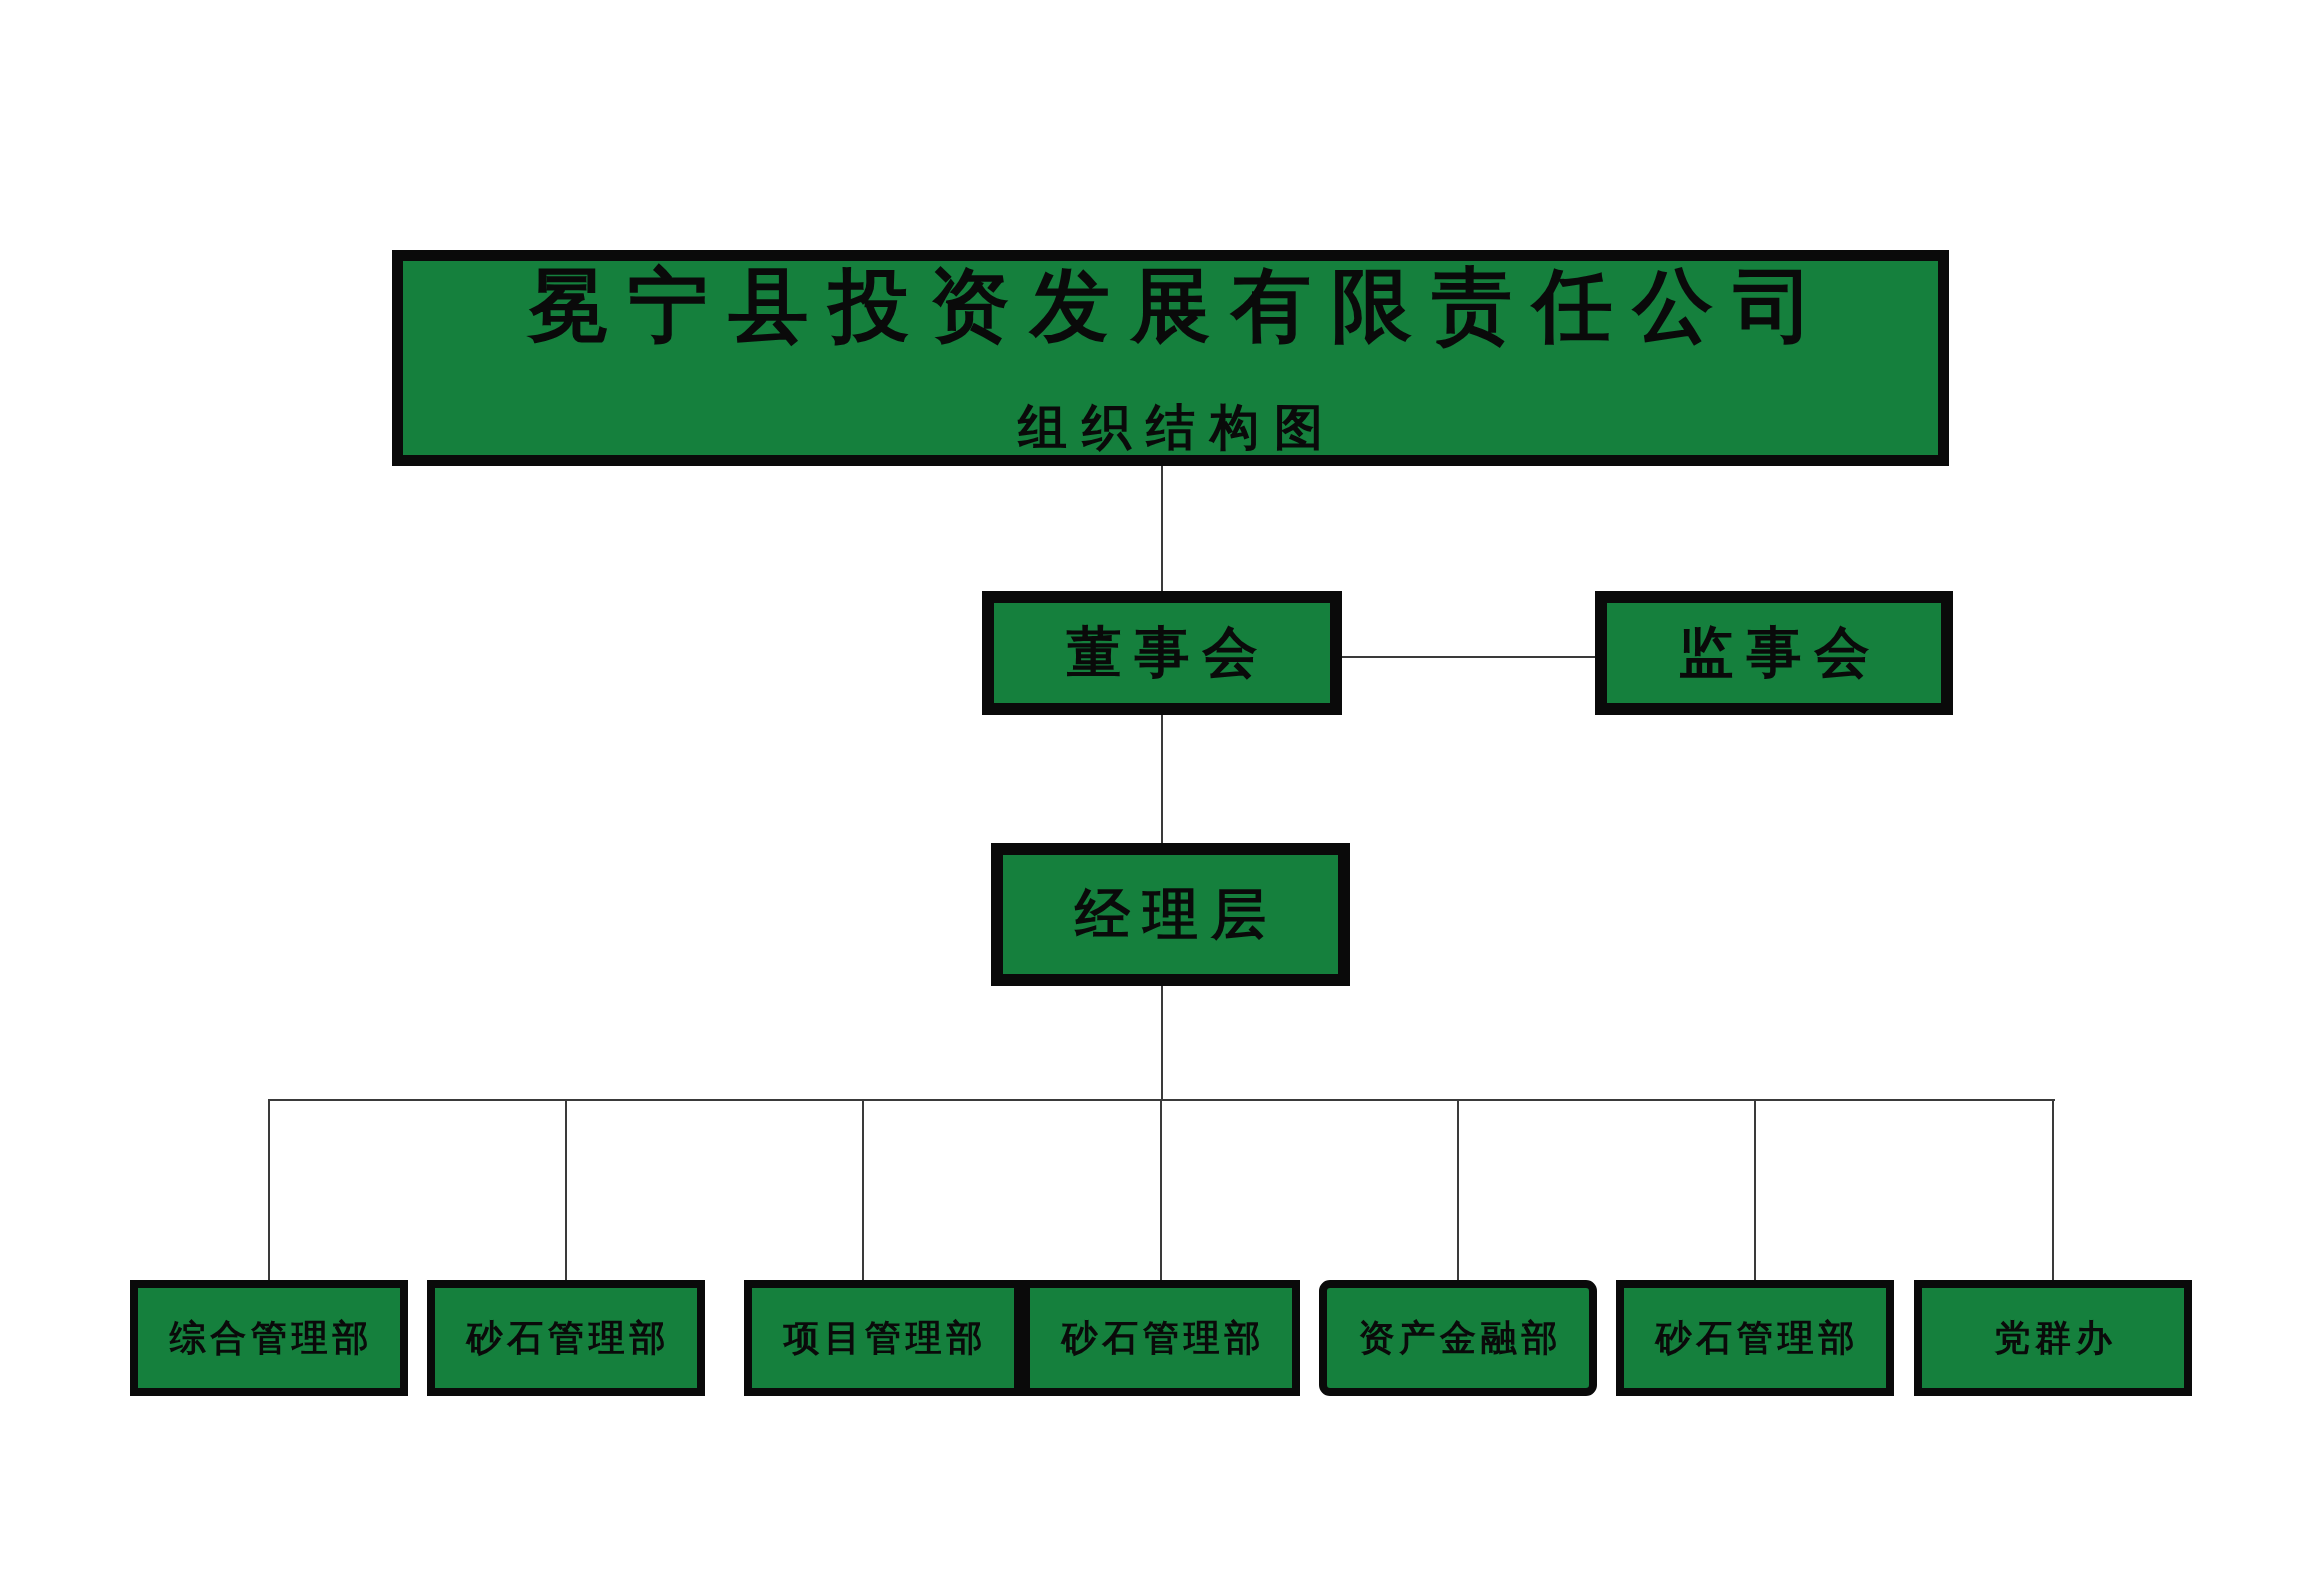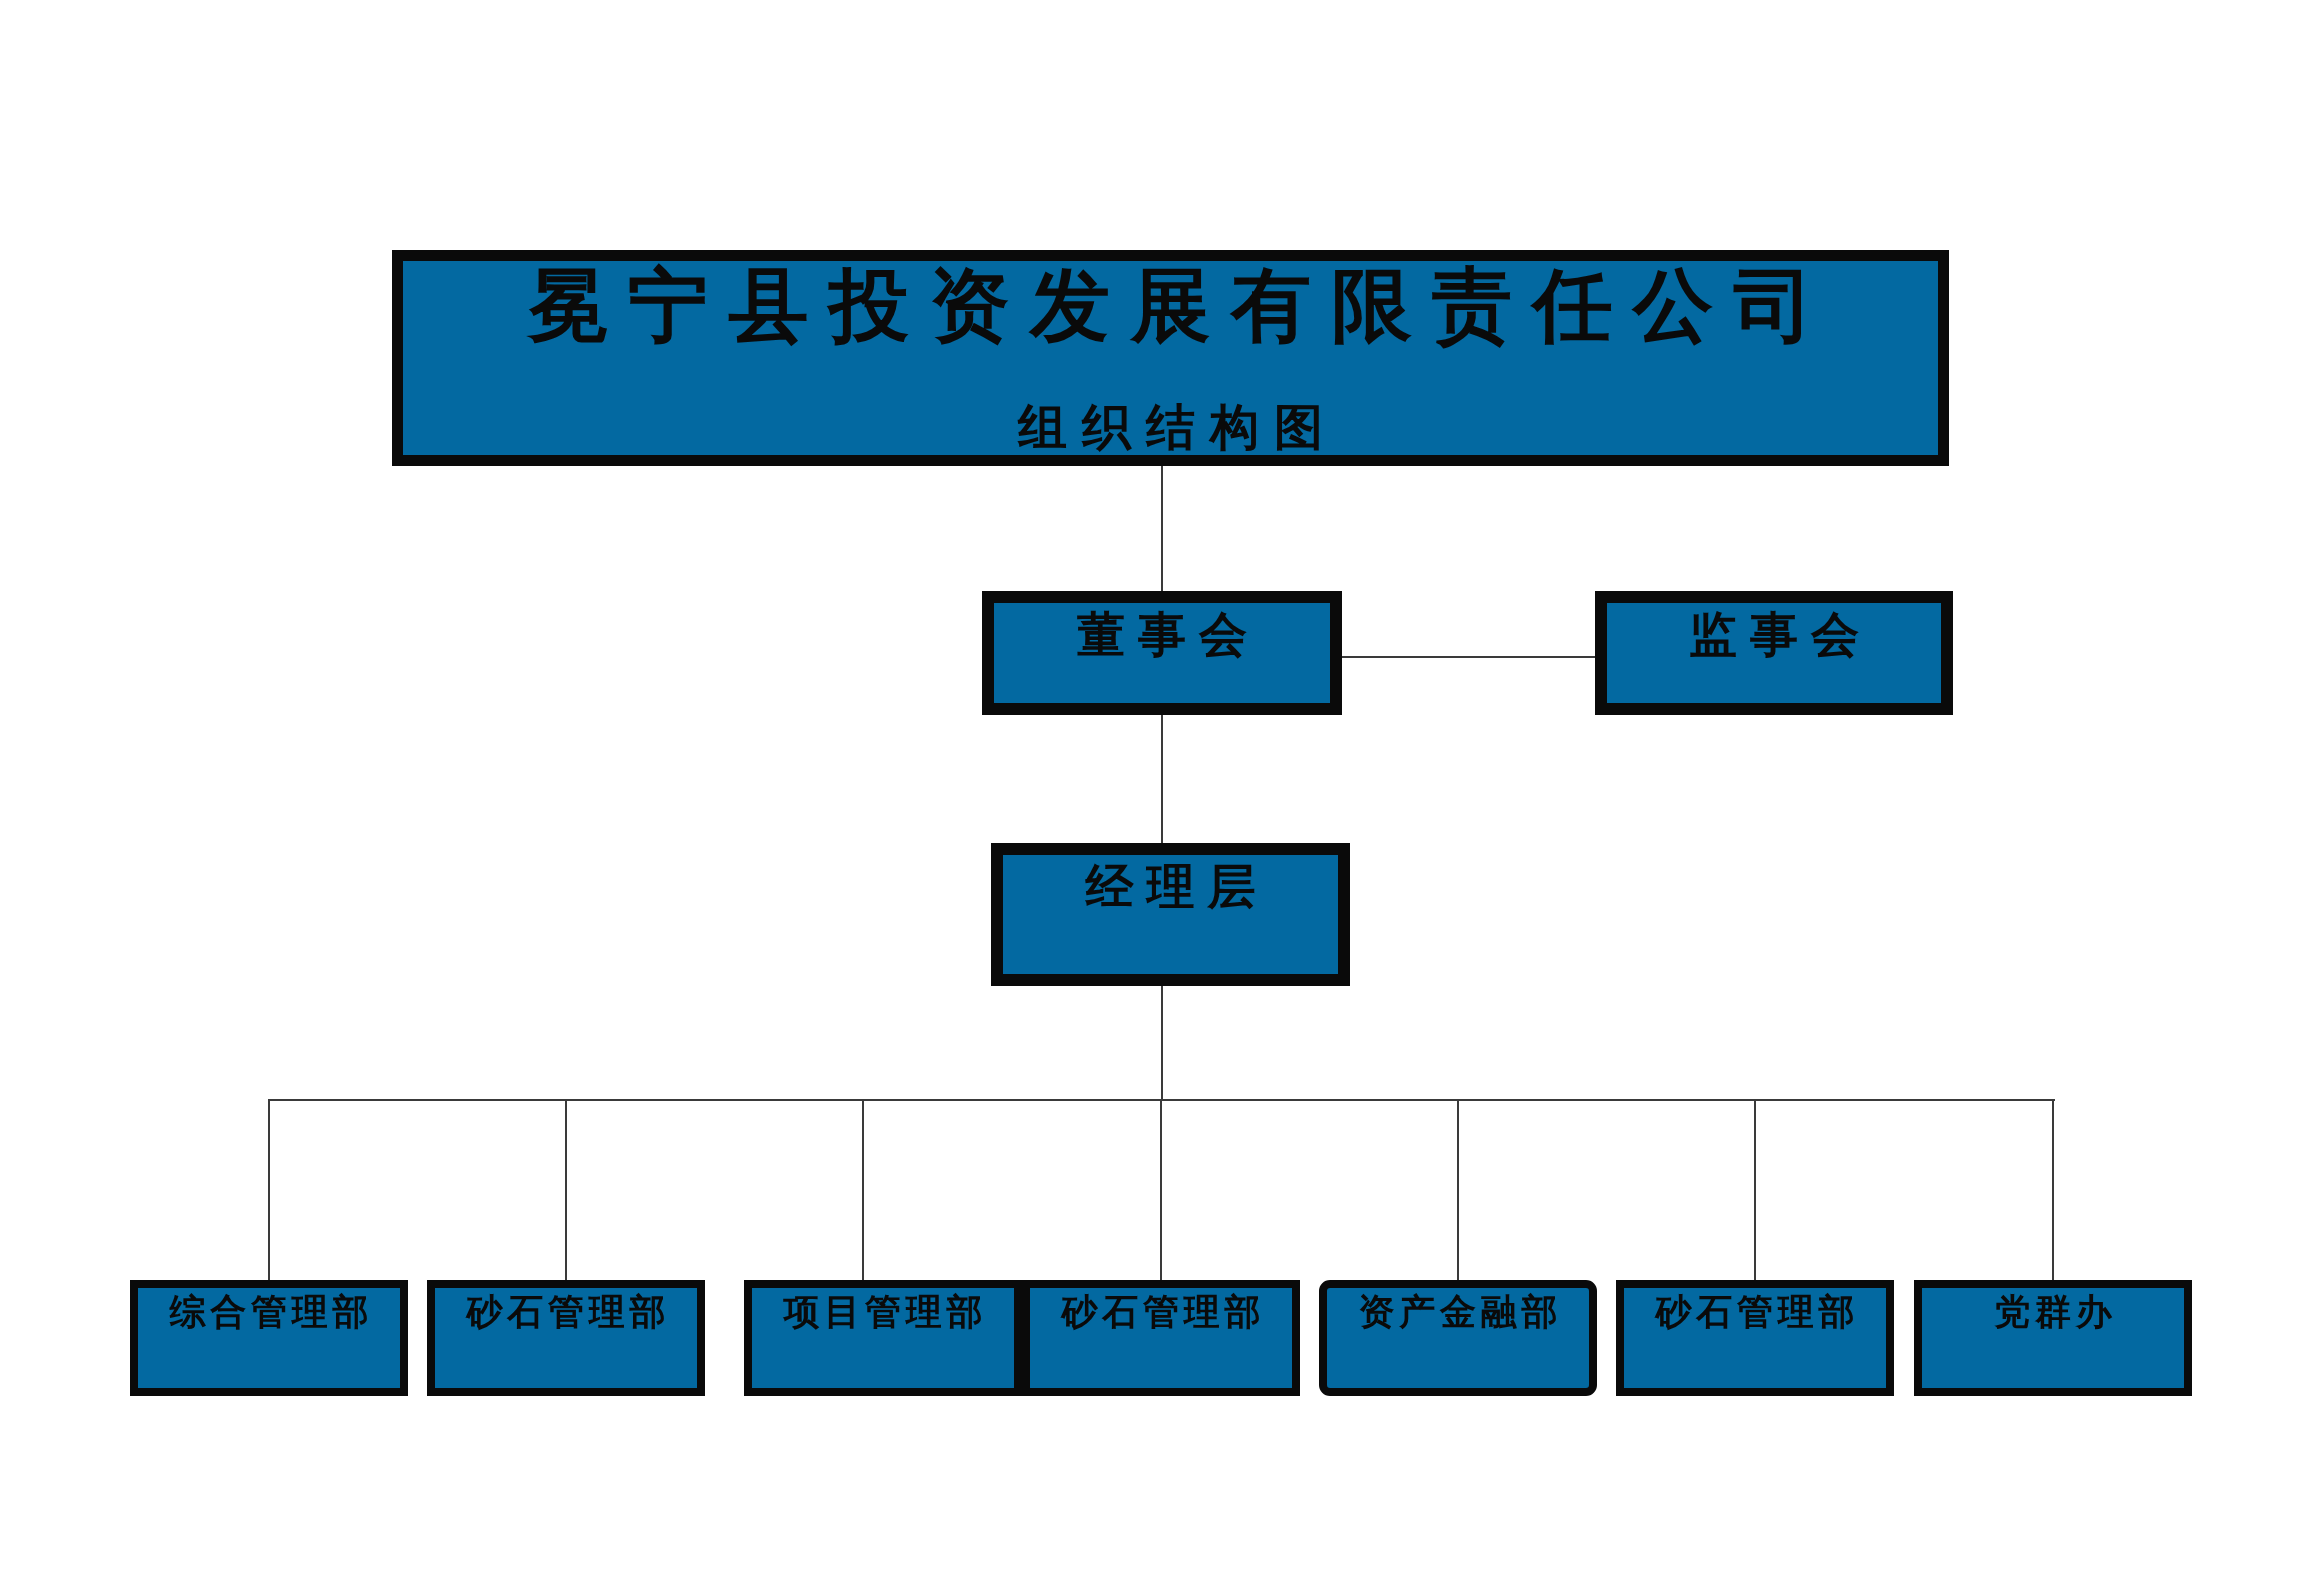--- a/index.html
+++ b/index.html
@@ -7,42 +7,43 @@
     position: relative;
     width: 2312px;
     height: 1592px;
     background: #ffffff;
     font-family: "Liberation Sans", "DejaVu Sans", sans-serif;
     color: #0a0a0a;
     overflow: hidden;
   }
   .box {
     position: absolute;
-    background: #0369a1;
+    background: #15803d;
     border: 12px solid #0a0a0a;
     display: flex;
+    align-items: center;
     justify-content: center;
     box-sizing: border-box;
     text-align: center;
     font-weight: bold;
     white-space: nowrap;
     gap: 46px;
   }
   
   .title-box {
     left: 392px; top: 250px;
     width: 1557px; height: 216px;
     border-width: 11.2px;
     flex-direction: column;
     line-height: 1.16;
   }
   .title-line1 { font-size: 80px; letter-spacing: 20.5px; padding-left: 20.5px; }
   .title-line2 { font-size: 49px; letter-spacing: 15px; padding-left: 15px; }
   
-  .mid { font-size: 48px; letter-spacing: 13px; }
+  .mid { font-size: 55px; letter-spacing: 13px; }
   .mid span { padding-left: 13px; }
   .board-box       { left: 982px; top: 591px; width: 360px; height: 124px; }
   .supervisory-box { left: 1595px; top: 591px; width: 358px; height: 124px; }
   .management-box  { left: 983px; top: 843px; width: 359px; height: 143px; margin-left: 8px; }
   
   .dept {
     top: 1280px; width: 278px; height: 116px;
     border-width: 8.4px;
     font-size: 36px; letter-spacing: 4.7px;
   }

